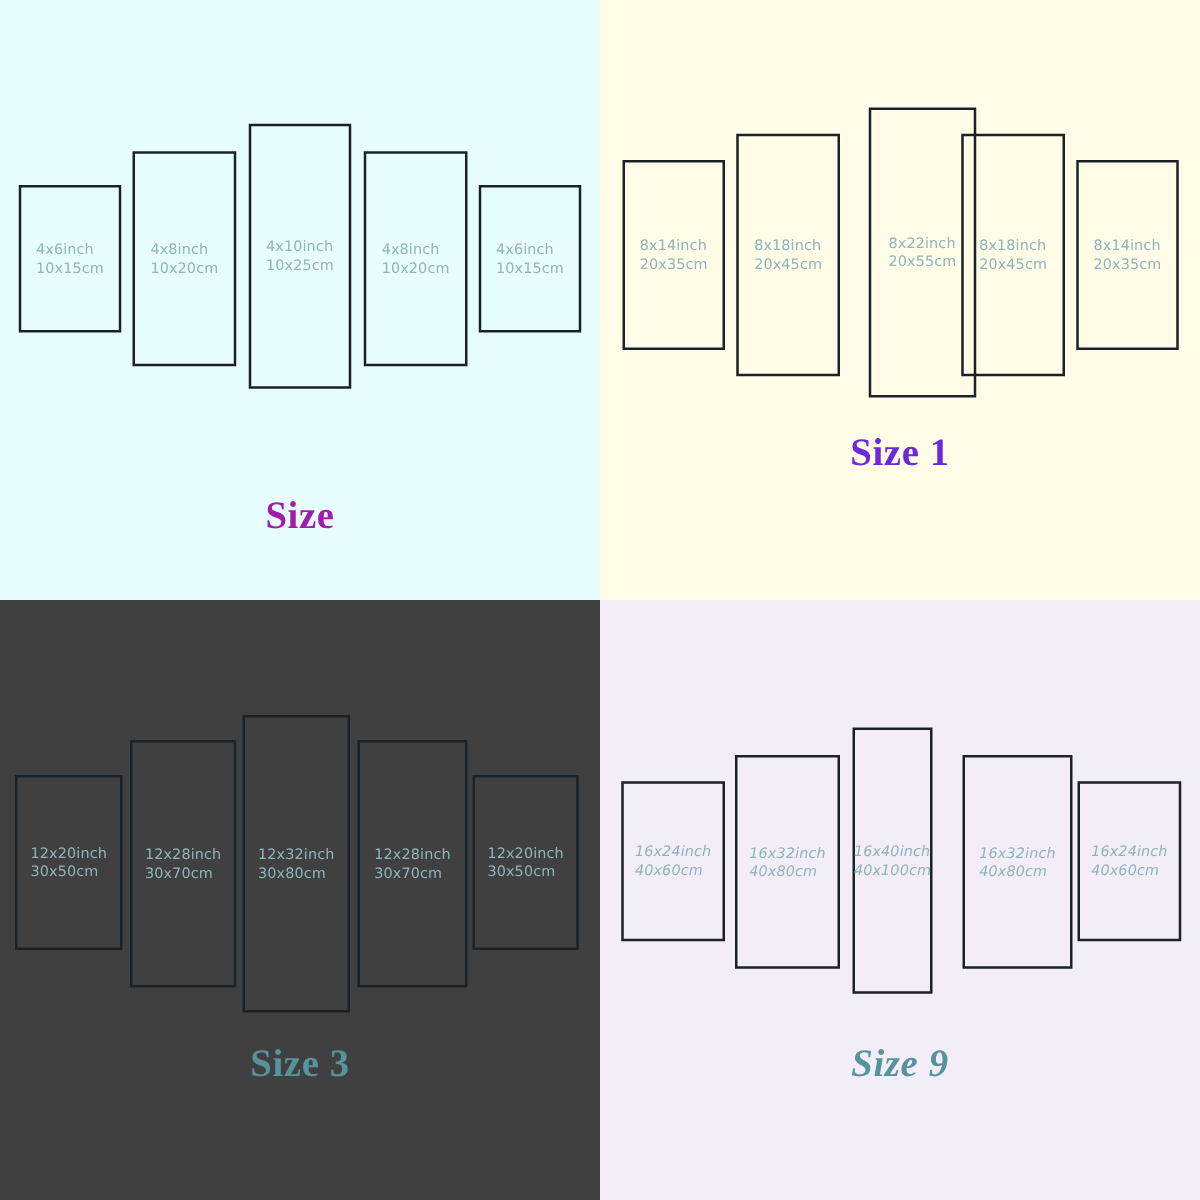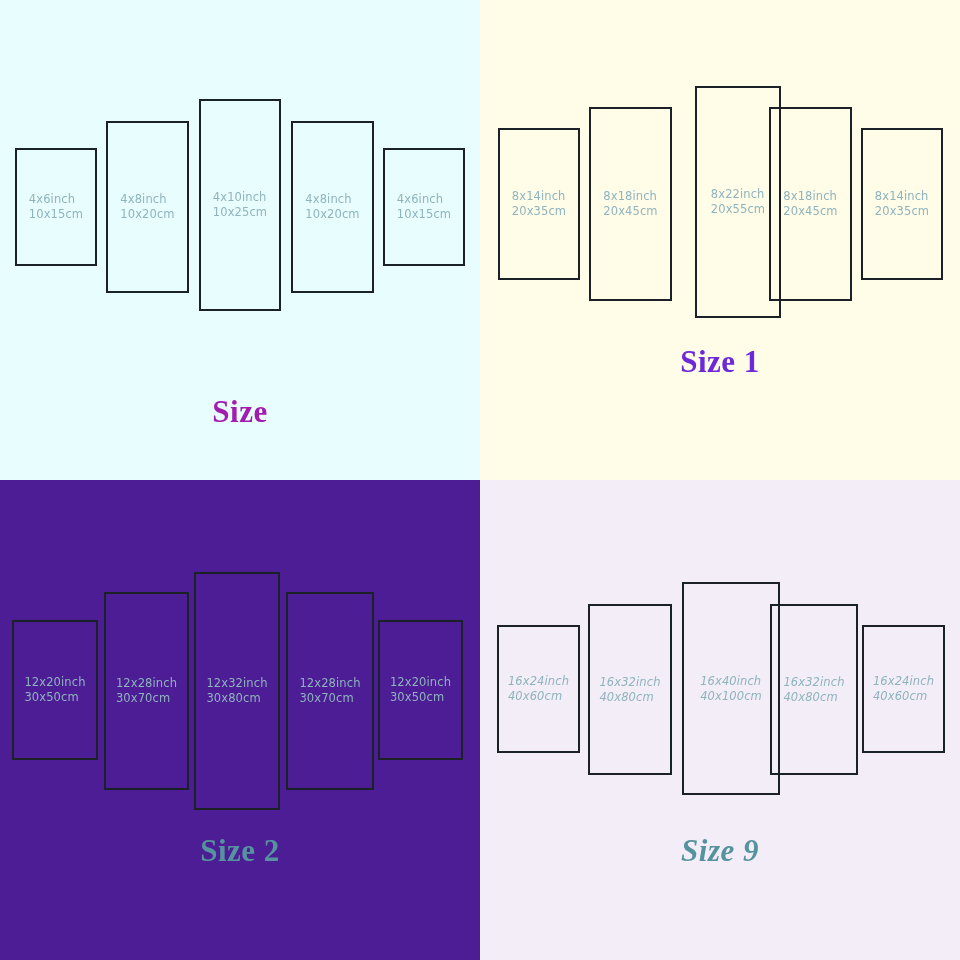--- a/index.html
+++ b/index.html
@@ -121,21 +121,21 @@
         <div class="panel" style="left: 381px; top: 128px; width: 82px; height: 152px; border-color: rgb(26, 34, 39);">
           <div class="panel-label" style="color: rgb(143, 180, 189);">
             <span class="ln">8x14inch</span>
             <span class="ln">20x35cm</span>
           </div>
         </div>
       </div>
     <div class="quad-title" style="color: #6d28d9; top: 344px;">Size 1</div>
   </div>
 
-  <div class="quadrant q2" style="background: #4c1d95;">
+  <div class="quadrant q2" style="background: #404040;">
     <div class="panels">
         <div class="panel" style="left: 12px; top: 140px; width: 86px; height: 140px; border-color: rgb(26, 34, 39);">
           <div class="panel-label" style="color: rgb(143, 180, 189);">
             <span class="ln">12x20inch</span>
             <span class="ln">30x50cm</span>
           </div>
         </div>
         <div class="panel" style="left: 104px; top: 112px; width: 85px; height: 198px; border-color: rgb(26, 34, 39);">
           <div class="panel-label" style="color: rgb(143, 180, 189);">
             <span class="ln">12x28inch</span>
@@ -154,38 +154,38 @@
             <span class="ln">30x70cm</span>
           </div>
         </div>
         <div class="panel" style="left: 378px; top: 140px; width: 85px; height: 140px; border-color: rgb(26, 34, 39);">
           <div class="panel-label" style="color: rgb(143, 180, 189);">
             <span class="ln">12x20inch</span>
             <span class="ln">30x50cm</span>
           </div>
         </div>
       </div>
-    <div class="quad-title" style="color: rgb(85, 148, 159); top: 353px;">Size 2</div>
+    <div class="quad-title" style="color: rgb(85, 148, 159); top: 353px;">Size 3</div>
   </div>
 
   <div class="quadrant q3" style="background: rgb(243, 237, 248);">
     <div class="panels">
         <div class="panel" style="left: 17px; top: 145px; width: 83px; height: 128px; border-color: rgb(26, 34, 39);">
           <div class="panel-label" style="color: rgb(143, 180, 189);">
             <span class="ln">16x24inch</span>
             <span class="ln">40x60cm</span>
           </div>
         </div>
         <div class="panel" style="left: 108px; top: 124px; width: 84px; height: 171px; border-color: rgb(26, 34, 39);">
           <div class="panel-label" style="color: rgb(143, 180, 189);">
             <span class="ln">16x32inch</span>
             <span class="ln">40x80cm</span>
           </div>
         </div>
-        <div class="panel" style="left: 202px; top: 102px; width: 98px; height: 213px; border-color: rgb(26, 34, 39);">
+        <div class="panel" style="left: 202px; top: 102px; width: 64px; height: 213px; border-color: rgb(26, 34, 39);">
           <div class="panel-label" style="color: rgb(143, 180, 189);">
             <span class="ln">16x40inch</span>
             <span class="ln">40x100cm</span>
           </div>
         </div>
         <div class="panel" style="left: 290px; top: 124px; width: 88px; height: 171px; border-color: rgb(26, 34, 39);">
           <div class="panel-label" style="color: rgb(143, 180, 189);">
             <span class="ln">16x32inch</span>
             <span class="ln">40x80cm</span>
           </div>

